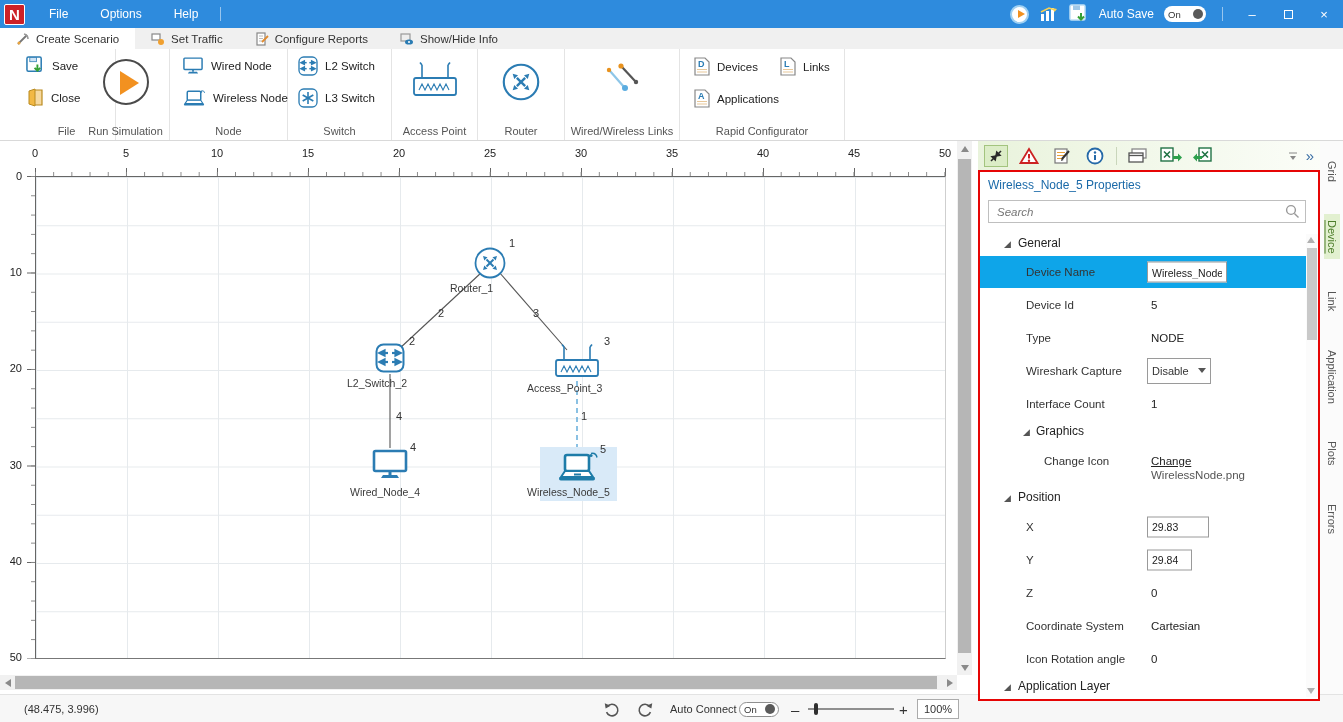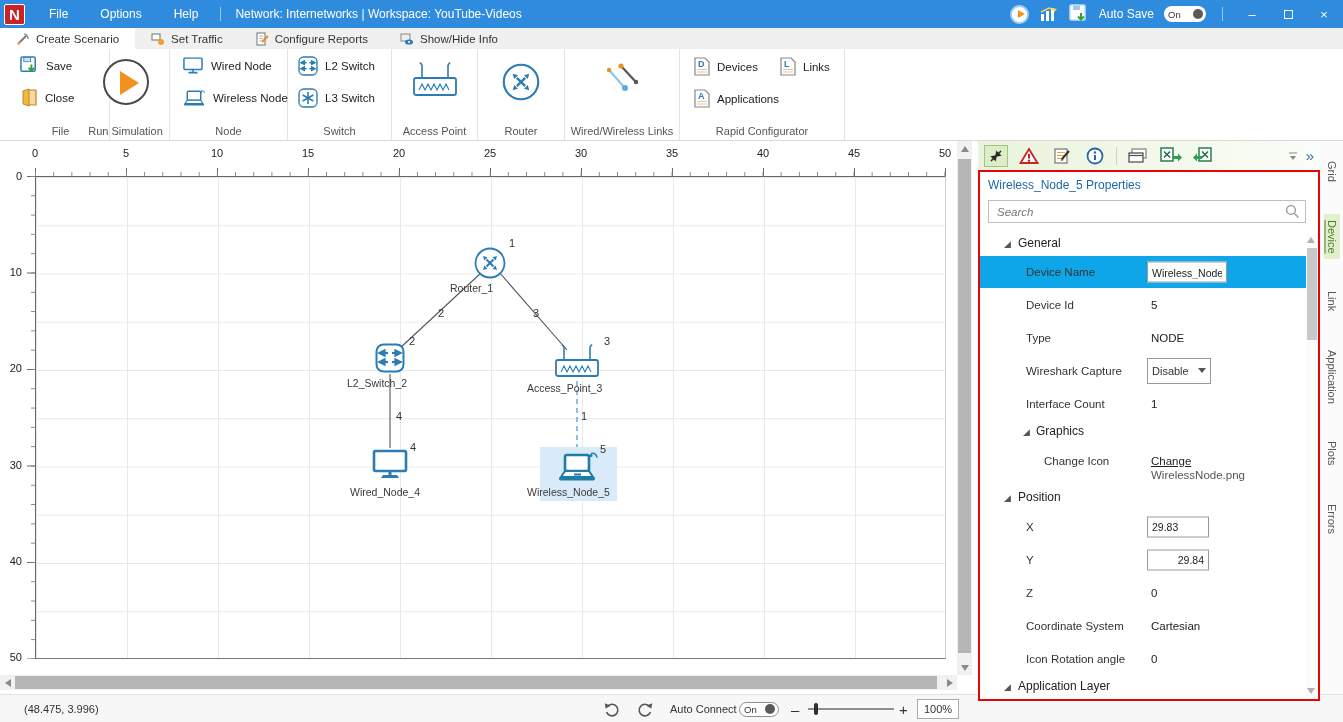--- a/index.html
+++ b/index.html
@@ -111,21 +111,20 @@
 <div id="app">
 
   <div id="titlebar">
     <div class="logo">
         <span>N</span>
       </div>
     <div class="menu-item">File</div>
     <div class="menu-item">Options</div>
     <div class="menu-item">Help</div>
     <div class="tb-sep"></div>
-    <div class="context">Network: Internetworks | Workspace: YouTube-Videos</div>
     <div class="tb-right">
       <div class="play-circ"></div>
       <svg width="20" height="18" viewBox="0 0 20 18">
         <rect x="2" y="9" width="3" height="7" fill="#fff"></rect>
           <rect x="7" y="6" width="3" height="10" fill="#fff"></rect>
           <rect x="12" y="3" width="3" height="13" fill="#fff"></rect>
         <path d="M2 7 L10 3 L16 5" stroke="#f7d154" stroke-width="1.6" fill="none"></path>
           <polygon points="18,4 13.5,3 15.5,7" fill="#f7d154"></polygon>
       </svg>
       <svg width="20" height="20" viewBox="0 0 20 20">
@@ -176,21 +175,21 @@
         <rect x="1" y="2" width="9" height="7" fill="#eee" stroke="#999" stroke-width="1.2"></rect>
           <ellipse cx="9" cy="10" rx="4" ry="2.6" fill="#2b7cb3"></ellipse>
           <circle cx="9" cy="10" r="1" fill="#fff"></circle>
       </svg>
       <span>Show/Hide Info</span>
     </div>
   </div>
 
   <div id="ribbon">
 
-    <div class="rgroup" style="left:12px;width:98px">
+    <div class="rgroup" style="left:18px;width:98px">
       <div class="rb-item" style="left:8px;top:7px">
         <svg width="19" height="19" viewBox="0 0 20 20">
           <rect x="1" y="1" width="15" height="15" rx="1.5" fill="#fff" stroke="#2b7cb3" stroke-width="1.6"></rect>
           <rect x="4" y="1.5" width="7" height="4.5" fill="#cfe3f5" stroke="#2b7cb3" stroke-width=".8"></rect>
           <path d="M12 9 v6 M9 12.5 l3 3 3-3" stroke="#35a035" stroke-width="2" fill="none"></path>
         </svg>
         <span>Save</span>
       </div>
       <div class="rb-item" style="left:8px;top:39px">
         <svg width="18" height="19" viewBox="0 0 18 19">
@@ -591,21 +590,21 @@
     <div class="sec-head">
       <span class="tri">◢</span>
       <span class="txt">Position</span>
     </div>
     <div class="prow">
       <span class="lbl">X</span>
       <input type="text" style="width: 62px;" value="29.83">
     </div>
     <div class="prow">
       <span class="lbl">Y</span>
-      <input type="text" style="width: 62px; text-align: right;" value="29.84">
+      <input type="text" style="width: 45px;" value="29.84">
     </div>
     <div class="prow">
       <span class="lbl">Z</span>
       <span class="val">0</span>
     </div>
     <div class="prow">
       <span class="lbl">Coordinate System</span>
       <span class="val">Cartesian</span>
     </div>
     <div class="prow">

